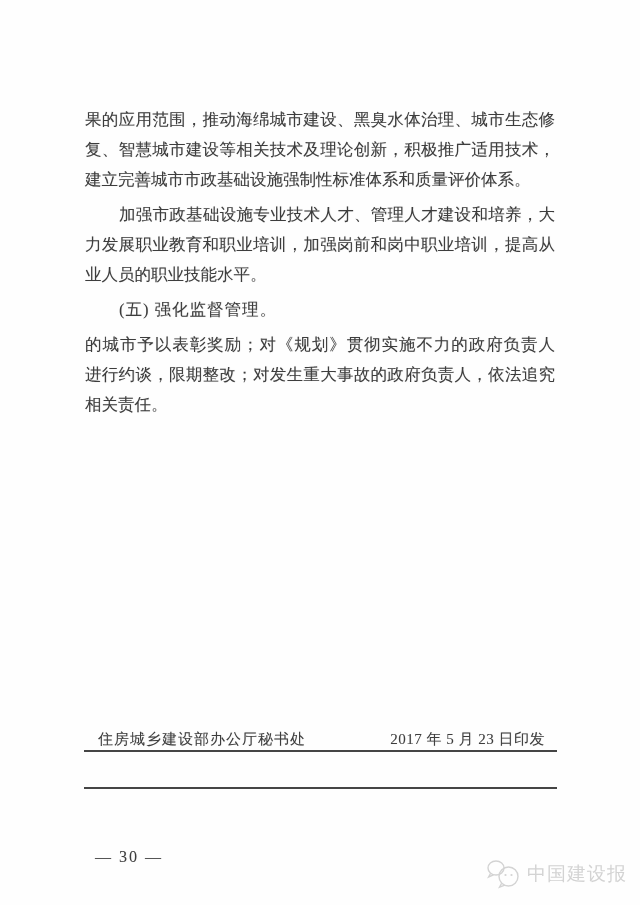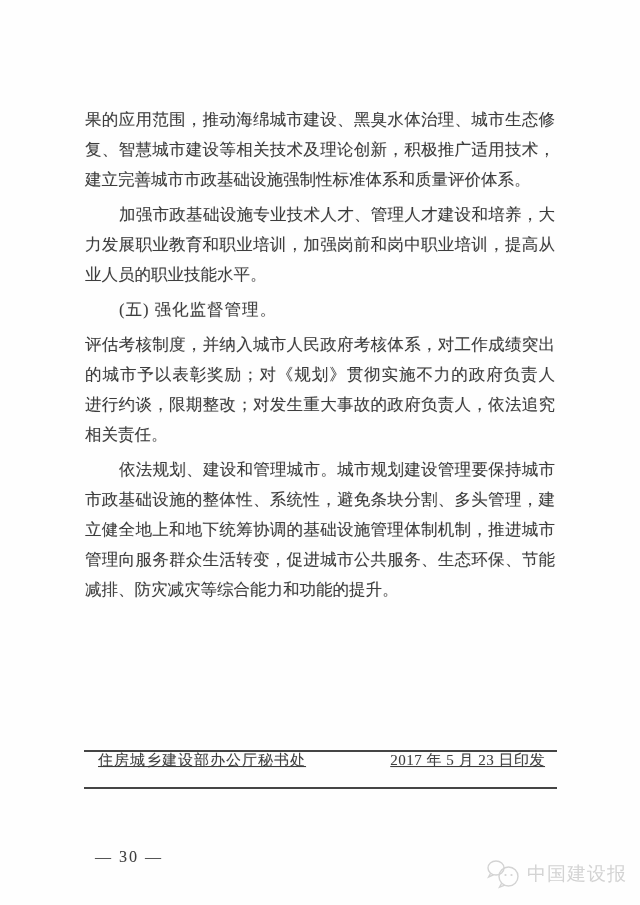--- a/index.html
+++ b/index.html
@@ -41,30 +41,29 @@
     left: 84px;
     width: 473px;
     height: 2px;
     background: #454545;
   }
   .rule-top { top: 750px; }
   .rule-bottom { top: 787px; }
   .footer-row {
     position: absolute;
     left: 84px;
-    top: 748px;
+    top: 727px;
     width: 473px;
     display: flex;
     justify-content: space-between;
     align-items: center;
     font-size: 15px;
     line-height: 24px;
     color: #3d3d3d;
     text-shadow: 0.3px 0.3px 0.7px rgba(90,90,90,0.3);
-    text-decoration: underline;
   }
   .footer-issuer { padding-left: 14px; letter-spacing: 1px; }
   .footer-date   { padding-right: 12px; letter-spacing: 0.5px; }
   .page-num {
     position: absolute;
     left: 95px;
     top: 846px;
     font-size: 16px;
     line-height: 22px;
     letter-spacing: 2px;
@@ -104,33 +103,25 @@
       <span class="line j ind">加强市政基础设施专业技术人才、管理人才建设和培养，大</span>
       <span class="line j">力发展职业教育和职业培训，加强岗前和岗中职业培训，提高从</span>
       <span class="line">业人员的职业技能水平。</span>
     </p>
 
     <p class="para">
       <span class="line ind heading">(五) 强化监督管理。</span>
     </p>
 
     <p class="para">
-      <span class="line j">评估考核制度，并纳入城市人民政府考核体系，对工作成绩突出</span>
       <span class="line j">的城市予以表彰奖励；对《规划》贯彻实施不力的政府负责人</span>
       <span class="line j">进行约谈，限期整改；对发生重大事故的政府负责人，依法追究</span>
       <span class="line">相关责任。</span>
     </p>
 
-    <p class="para">
-      <span class="line j ind">依法规划、建设和管理城市。城市规划建设管理要保持城市</span>
-      <span class="line j">市政基础设施的整体性、系统性，避免条块分割、多头管理，建</span>
-      <span class="line j">立健全地上和地下统筹协调的基础设施管理体制机制，推进城市</span>
-      <span class="line j">管理向服务群众生活转变，促进城市公共服务、生态环保、节能</span>
-      <span class="line">减排、防灾减灾等综合能力和功能的提升。</span>
-    </p>
 
   </main>
 
   <div class="rule rule-top"></div>
 
   <div class="footer-row">
     <span class="footer-issuer">住房城乡建设部办公厅秘书处</span>
     <span class="footer-date">2017 年 5 月 23 日印发</span>
   </div>
 

